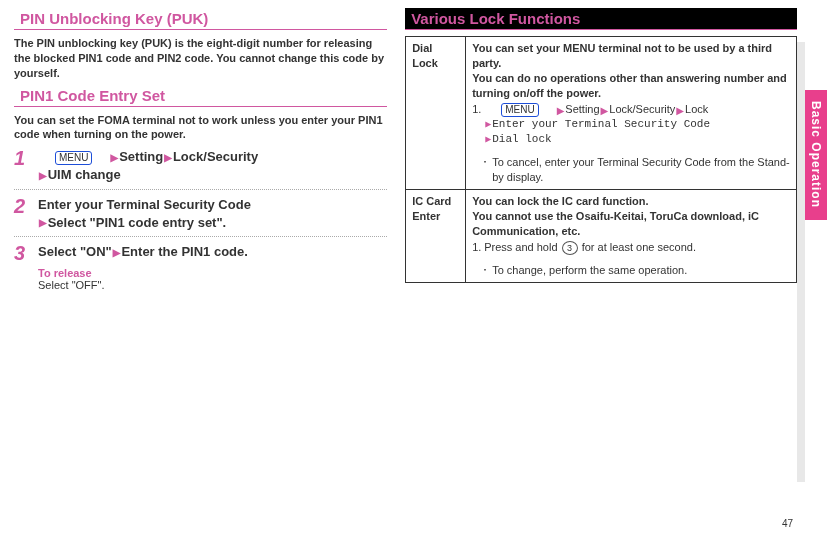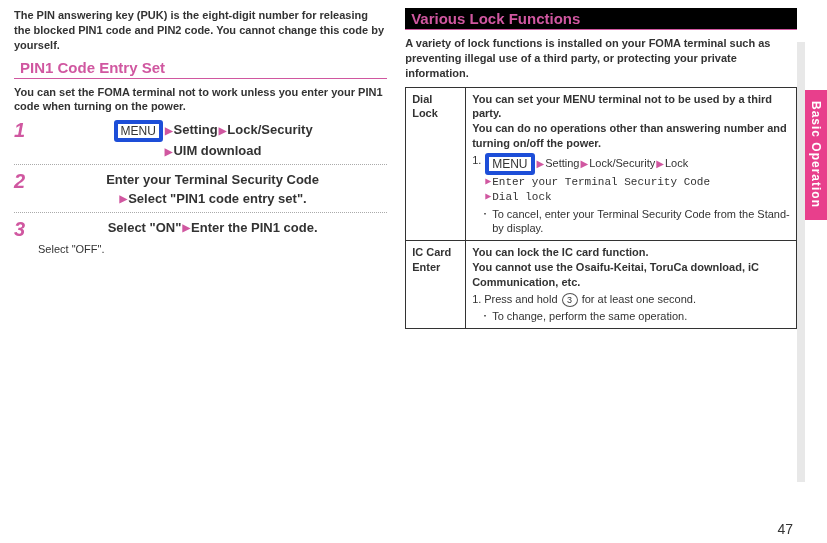--- a/index.html
+++ b/index.html
@@ -42,37 +42,37 @@
   .num-step { display: flex; gap: 6px; margin-top: 6px; }
   .num-step .num {
     color: #d057a0;
     font-weight: bold;
     font-size: 20px;
     font-style: italic;
     line-height: 1;
     width: 18px;
     flex-shrink: 0;
   }
-  .num-step .body { flex: 1; font-weight: bold; font-size: 13px; line-height: 1.4; text-align: center; }
+  .num-step .body { flex: 1; font-weight: bold; font-size: 13px; line-height: 1.4; }
   .dotted-sep {
     border: 0;
     border-top: 1px dotted #aaa;
     margin: 4px 0;
   }
 
   .menu-key {
     display: inline-block;
-    border: 4px solid #1d4ed8;
+    border: 1px solid #1d4ed8;
     border-radius: 3px;
-    font-size: 12px;
+    font-size: 10px;
     padding: 1px 3px;
     vertical-align: middle;
     line-height: 1;
     font-weight: normal;
-    margin: 0 1px;
+    margin: 0 17px;
   }
   .round-key {
     display: inline-block;
     border: 1px solid #555;
     border-radius: 50%;
     width: 16px;
     height: 14px;
     font-size: 9px;
     line-height: 12px;
     text-align: center;
@@ -95,21 +95,21 @@
     padding: 4px 6px;
     vertical-align: top;
     font-size: 11px;
     line-height: 1.35;
   }
   table.lock-tbl td.label { width: 60px; font-weight: bold; }
   .tbl-bold { font-weight: bold; }
   .tbl-step { padding-left: 12px; position: relative; margin-top: 2px; }
   .tbl-step::before { content: "1."; position: absolute; left: 0; top: 0; }
   .tbl-sub { padding-left: 12px; font-family: Liberation Mono, monospace; }
-  .tbl-bullet { padding-left: 20px; position: relative; margin-top: 2px; }
+  .tbl-bullet { padding-left: 20px; position: relative; margin-top: 8px; }
   .tbl-bullet::before { content: "･"; position: absolute; left: 10px; top: 0; }
 
   .side-tab {
     position: absolute;
     right: 0;
     top: 90px;
     width: 22px;
     height: 130px;
     background: #e83f8c;
     color: #fff;
@@ -126,41 +126,42 @@
     position: absolute;
     right: 22px;
     top: 42px;
     width: 8px;
     height: 440px;
     background: #e8e8e8;
   }
 
   .page-num {
     position: absolute;
-    bottom: 6px;
+    bottom: 14px;
     right: 34px;
-    font-size: 14px;
+    font-size: 10px;
   }
 </style>
 </head>
 <body>
 
 <div class="page">
 
   <div class="col col-left">
-    <p class="bold-para">The PIN answering key (PUK) is the eight-digit number for releasing the blocked PIN1 code and PIN2 code. You cannot change this code by yourself.</p>
+    <div class="section-title-pink plain">PIN Unblocking Key (PUK)</div>
+    <p class="bold-para">The PIN unblocking key (PUK) is the eight-digit number for releasing the blocked PIN1 code and PIN2 code. You cannot change this code by yourself.</p>
 
     <div class="section-title-pink plain">PIN1 Code Entry Set</div>
     <p class="bold-para">You can set the FOMA terminal not to work unless you enter your PIN1 code when turning on the power.</p>
 
     <div class="num-step">
       <div class="num">1</div>
       <div class="body">
         <span class="menu-key">MENU</span><span class="tri">▶</span><span>Setting</span><span class="tri">▶</span><span>Lock/Security</span><br>
-        <span class="tri">▶</span><span>UIM download</span>
+        <span class="tri">▶</span><span>UIM change</span>
       </div>
     </div>
     <hr class="dotted-sep">
 
     <div class="num-step">
       <div class="num">2</div>
       <div class="body">
         <span>Enter your Terminal Security Code</span><br>
         <span class="tri">▶</span><span>Select "PIN1 code entry set".</span>
       </div>
@@ -168,27 +169,27 @@
     <hr class="dotted-sep">
 
     <div class="num-step">
       <div class="num">3</div>
       <div class="body">
         <span>Select "ON"</span><span class="tri">▶</span><span>Enter the PIN1 code.</span>
       </div>
     </div>
 
     <div class="sub-indent">
+      <div class="sub-label">To release</div>
       <div class="sub-text">Select "OFF".</div>
     </div>
   </div>
 
   <div class="col col-right">
     <div class="section-title-pink">Various Lock Functions</div>
-    <p class="bold-para">A variety of lock functions is installed on your FOMA terminal such as preventing illegal use of a third party, or protecting your private information.</p>
 
     <table class="lock-tbl">
       <tbody>
           <tr>
         <td class="label">Dial Lock</td>
         <td>
           <div class="tbl-bold">You can set your MENU terminal not to be used by a third party.</div>
           <div class="tbl-bold">You can do no operations other than answering number and turning on/off the power.</div>
           <div class="tbl-step">
             <span class="menu-key">MENU</span><span class="tri">▶</span><span>Setting</span><span class="tri">▶</span><span>Lock/Security</span><span class="tri">▶</span><span>Lock</span>

